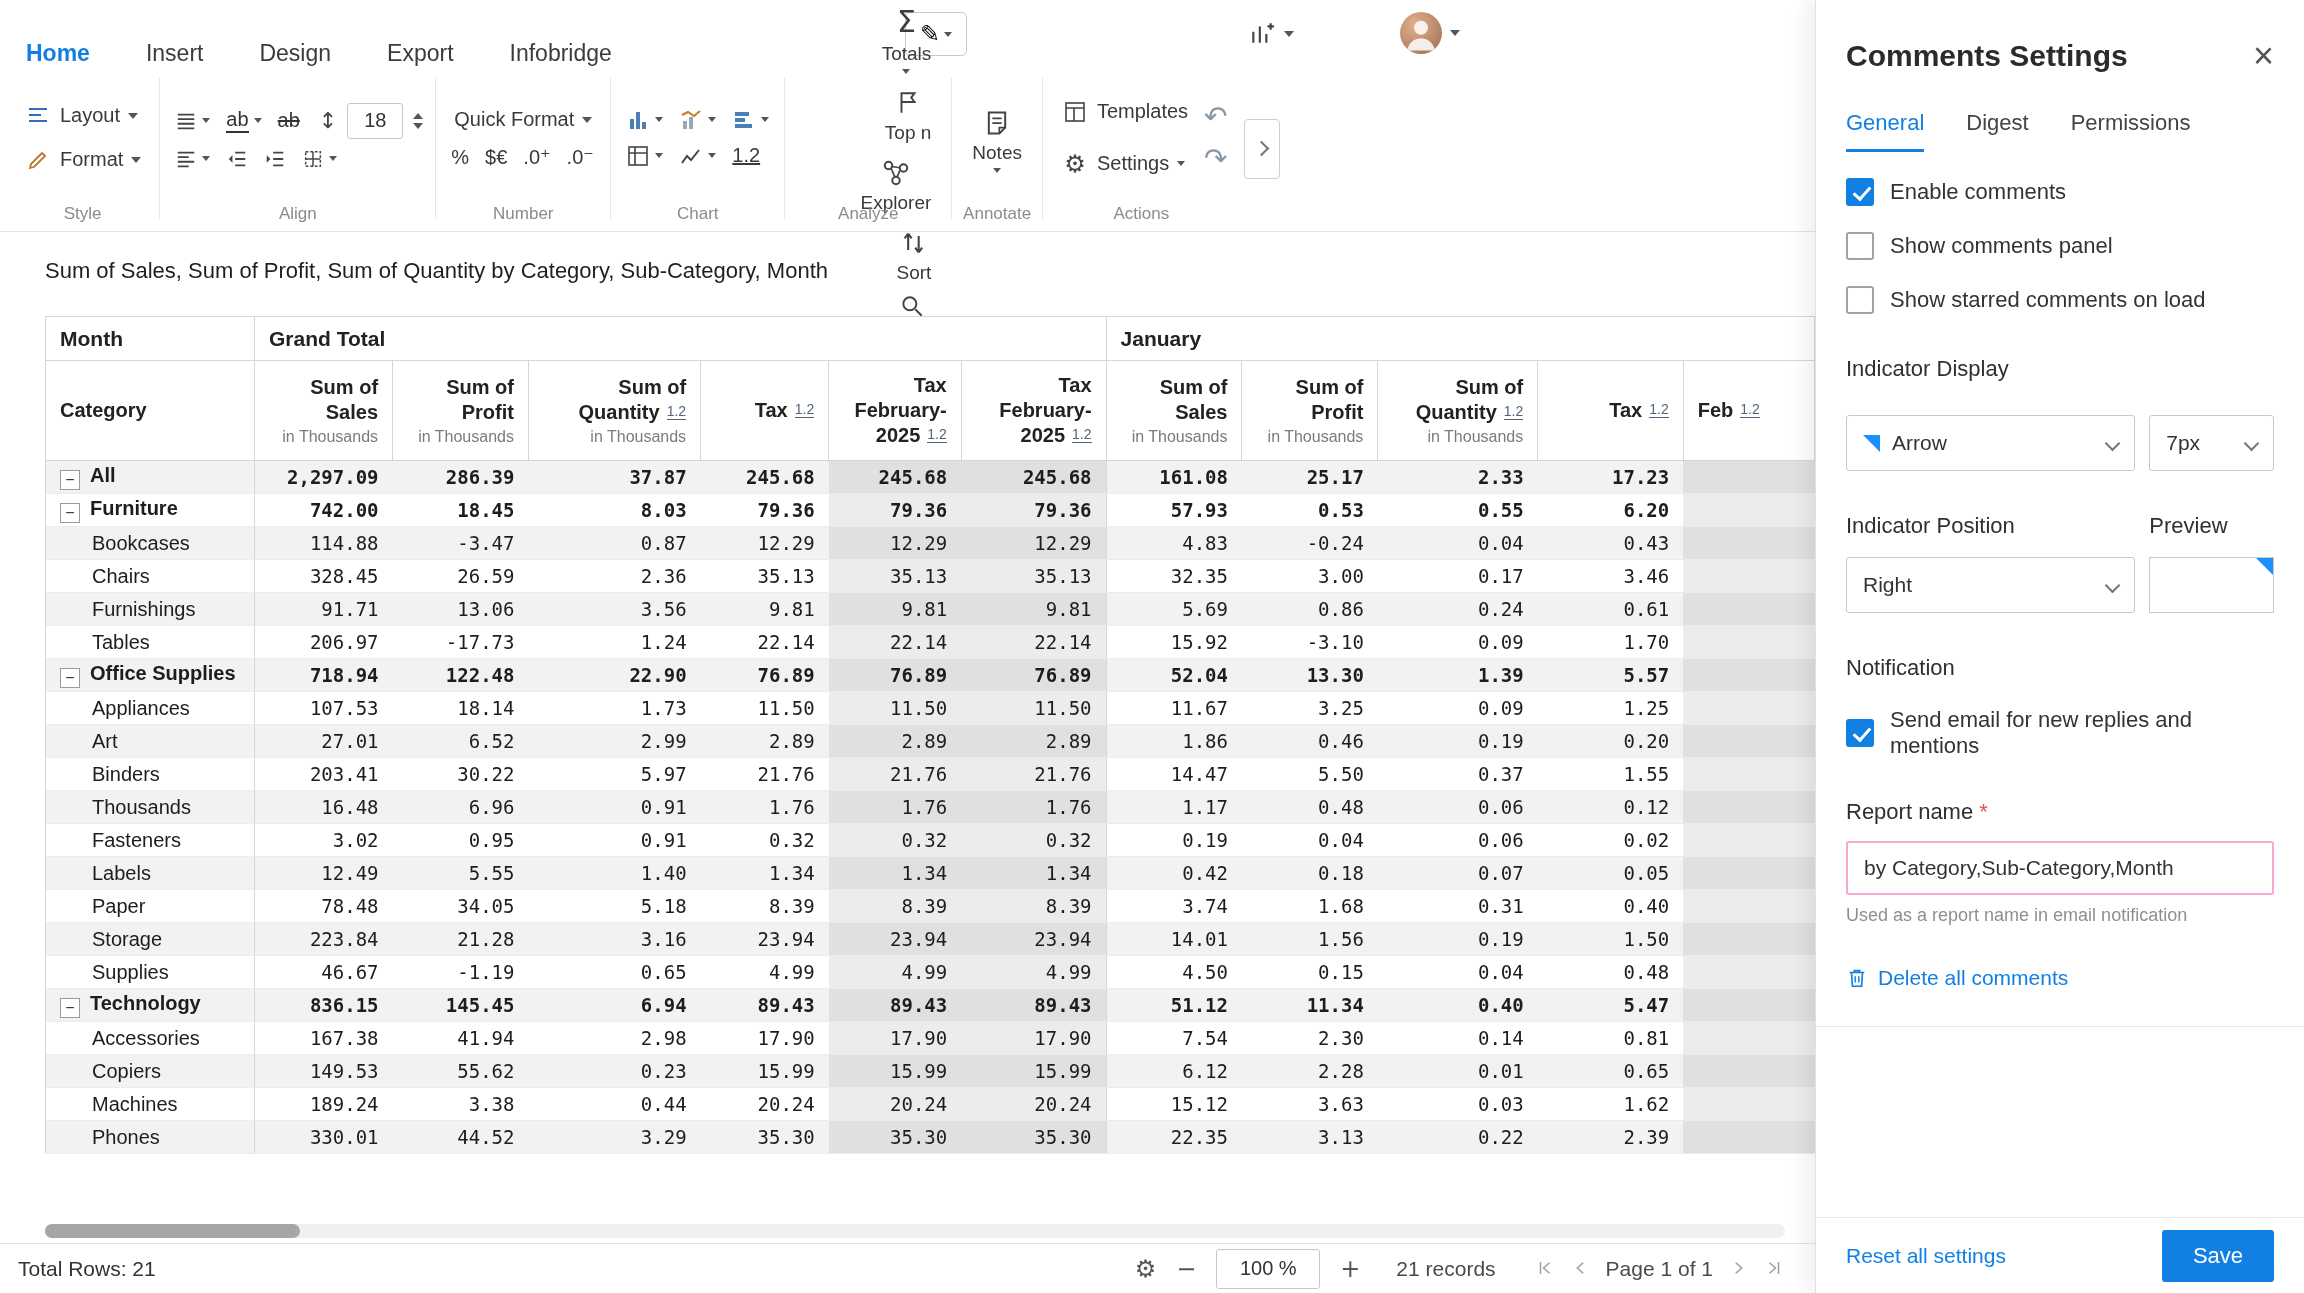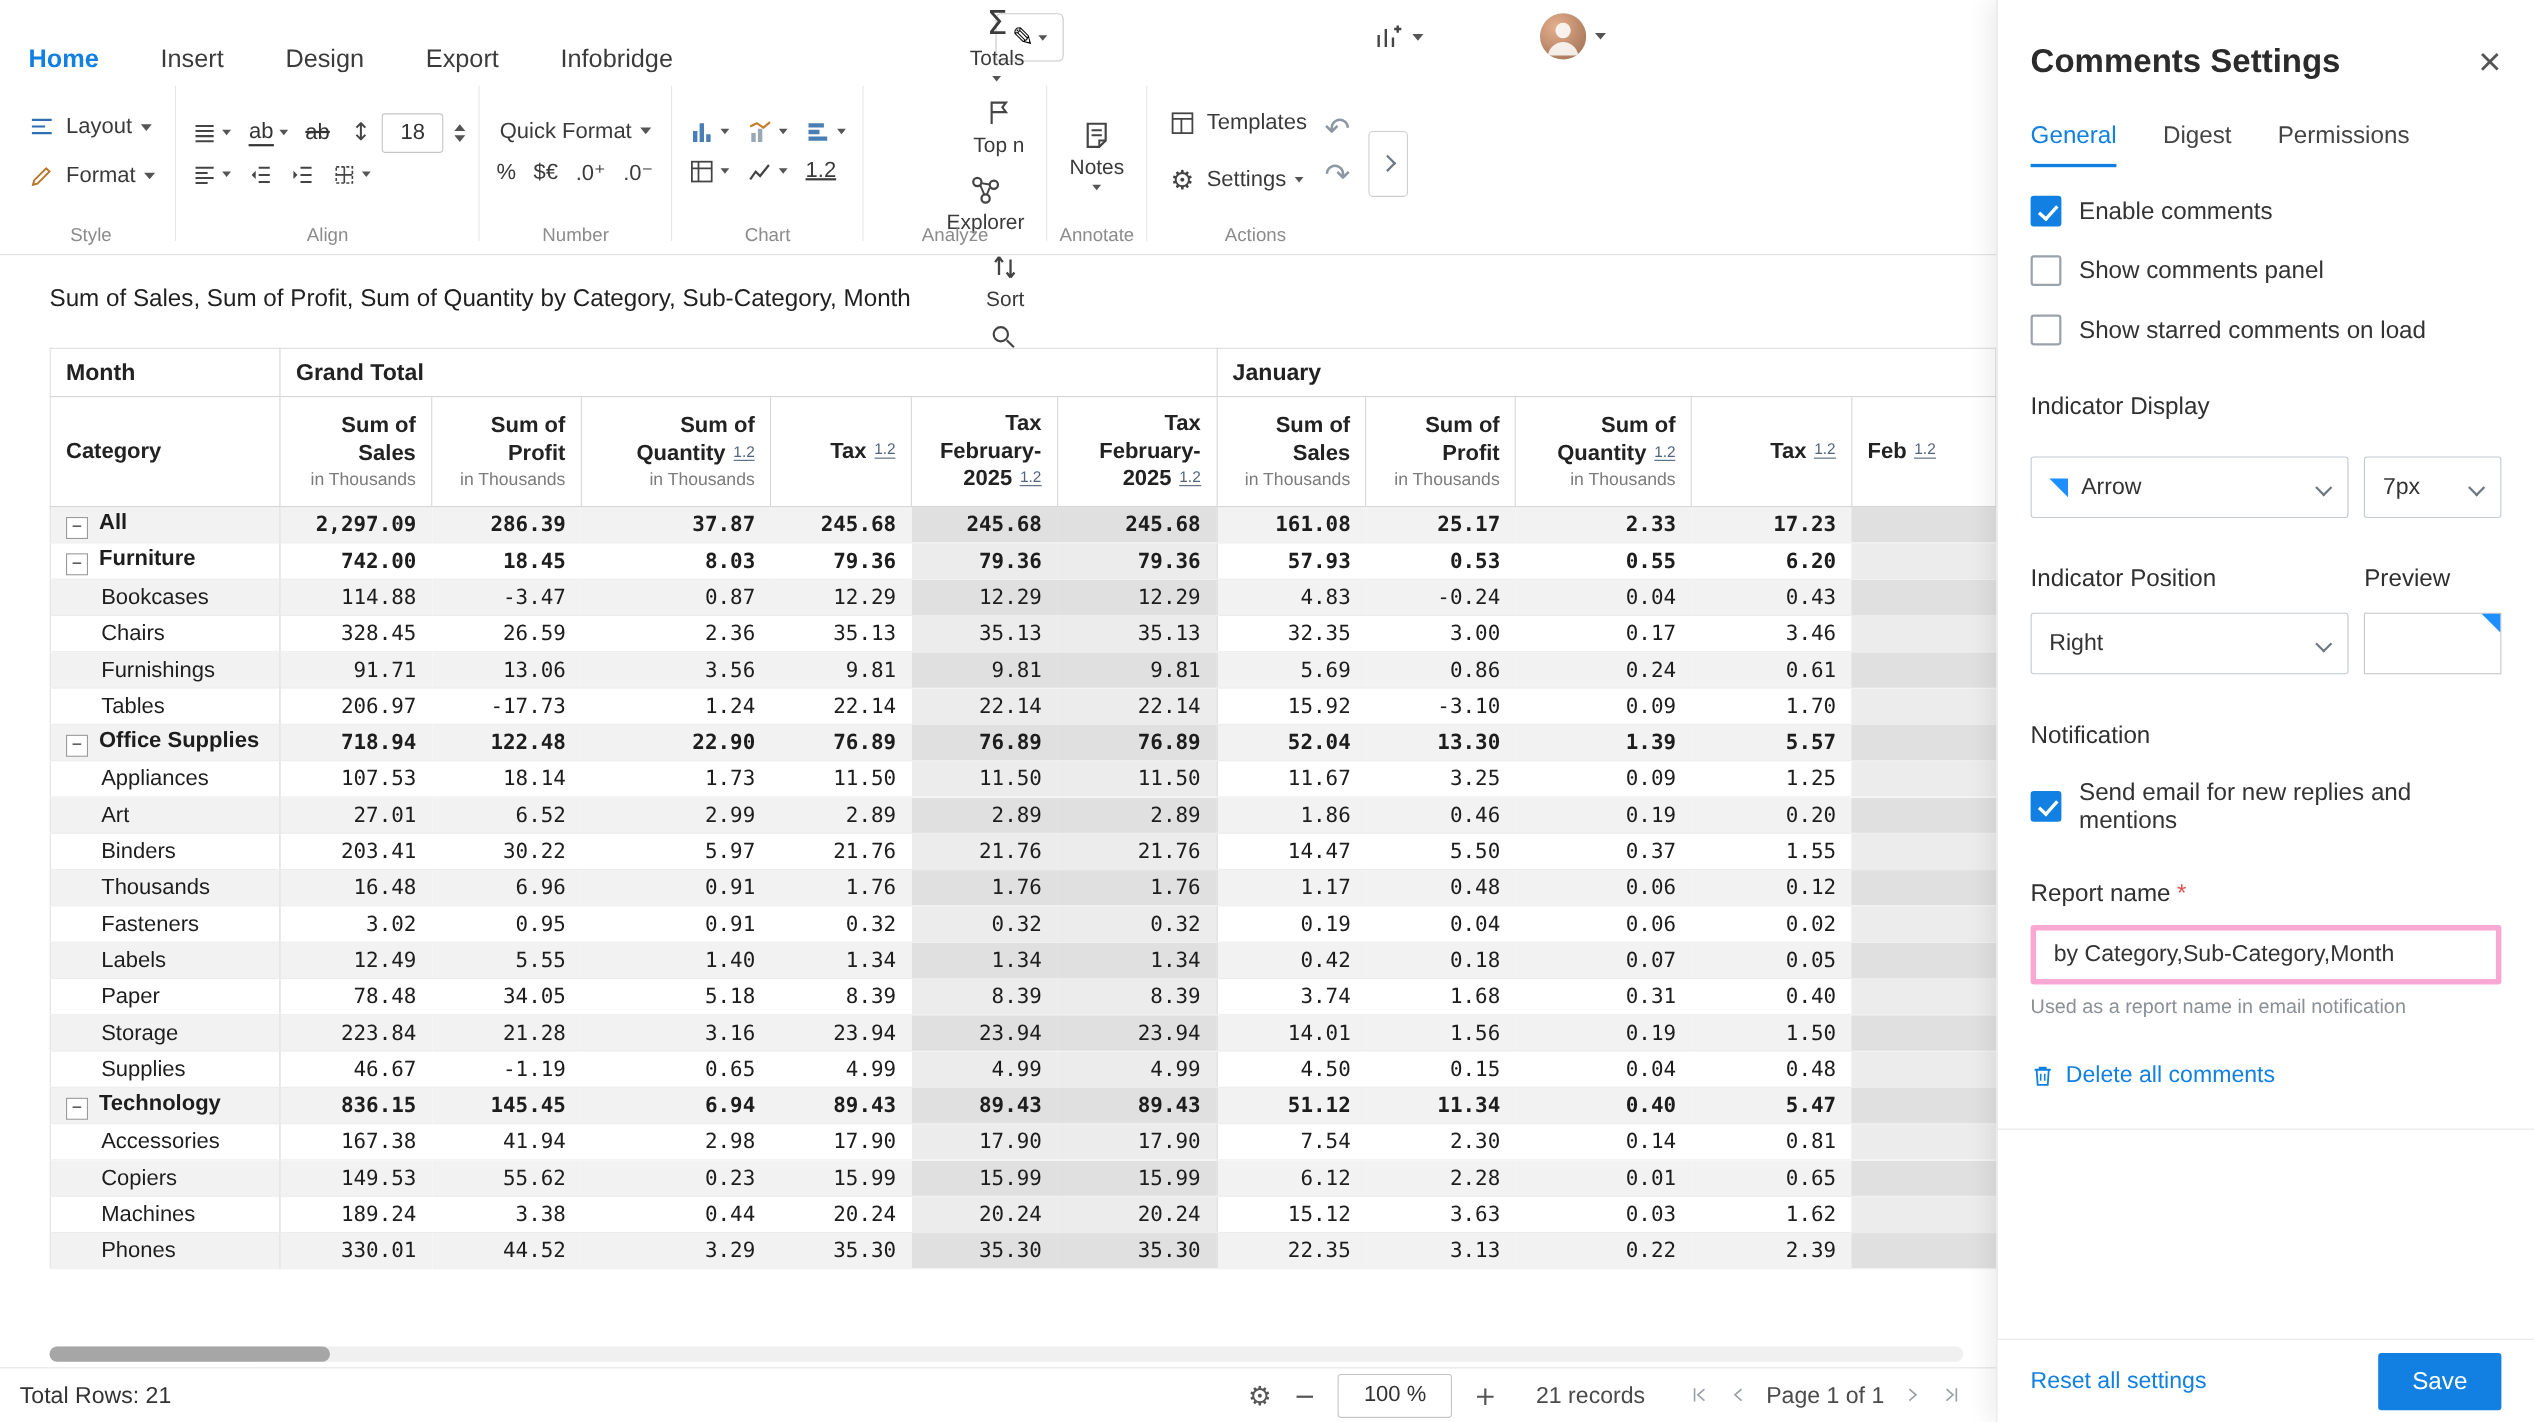--- a/index.html
+++ b/index.html
@@ -99,21 +99,21 @@
   .sel-row { display:flex; gap:14px; margin-top:33px; }
   .selbox { height:56px; border:1px solid #c4cad1; border-radius:3px; background:#fff; display:flex; align-items:center; justify-content:space-between; padding:0 16px; font-size:21px; color:#333; cursor:pointer; }
   .sel-wide { width:290px; }
   .sel-narrow { width:125px; }
   .tri { width:0; height:0; border-top:17px solid var(--ind); border-left:17px solid transparent; }
   .two-col { display:flex; gap:14px; align-items:flex-end; }
   .col-l { width:290px; } .col-r { width:125px; }
   .preview-box { width:125px; height:56px; border:1px solid #c9c9c9; background:#fff; position:relative; }
   .preview-box .tri { position:absolute; right:0; top:0; }
   .req { color:#e05252; margin-left:6px; }
-  .txt-input { width:100%; height:54px; border:5px solid #f9a8d4; border-radius:3px; margin-top:16px; padding:16px 16px; font-family:inherit; font-size:21px; color:#333; }
+  .txt-input { width:100%; height:54px; border:2px solid #f9a8d4; border-radius:3px; margin-top:16px; padding:16px 16px; font-family:inherit; font-size:21px; color:#333; }
   .helper { font-size:18px; color:#8a9096; margin-top:10px; }
   .link { background:none; border:none; font-family:inherit; color:var(--accent); font-size:21px; cursor:pointer; display:flex; align-items:center; gap:10px; padding:0; }
   .del-row { margin-top:40px; }
   .divider { height:1px; background:#e6e6e6; margin:36px -30px 0; }
   .panel-footer { position:absolute; left:0; right:0; bottom:0; height:76px; border-top:1px solid #e6e6e6; display:flex; align-items:center; justify-content:space-between; padding:0 30px; background:#fff; }
   .save-btn { width:112px; height:52px; background:var(--accent); color:#fff; border:none; border-radius:3px; font-family:inherit; font-size:22px; cursor:pointer; }
   svg { display:block; }
 </style>
 </head>
 <body>

